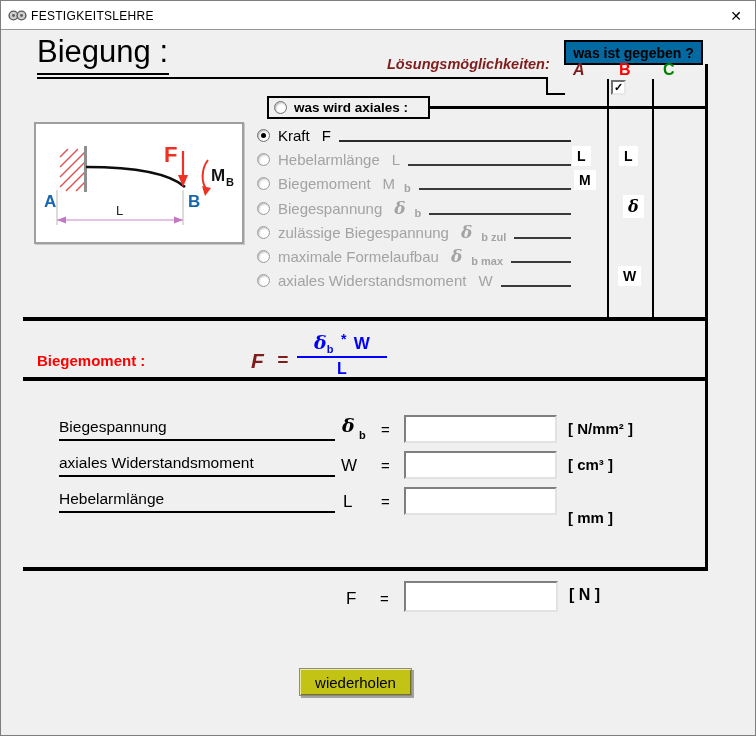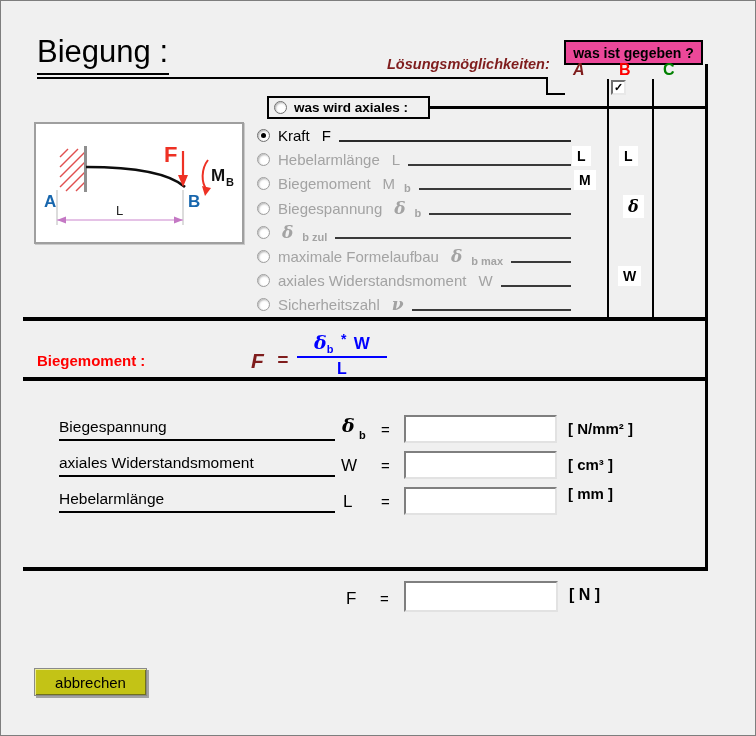--- a/index.html
+++ b/index.html
@@ -10,21 +10,21 @@
   .abs { position:absolute; }
   .titlebar { position:absolute; left:0; top:0; width:100%; height:29px;
               background:#ffffff; border-bottom:1px solid #989898; }
   .title-text { position:absolute; left:30px; top:8px; font-size:12px; color:#000; letter-spacing:.3px; }
   .close-btn { position:absolute; right:4px; top:2px; width:30px; height:25px;
                display:flex; align-items:center; justify-content:center;
                font-size:14px; color:#000; cursor:pointer; }
   .h1 { font-size:31px; color:#000; }
   .line { position:absolute; background:#000; }
   .dl { position:absolute; height:2px; border-top:2px solid #000; border-bottom:2px solid #000; }
-  .boxlabel { position:absolute; border:2px solid #000; background:#ec4899;
+  .boxlabel { position:absolute; border:2px solid #000; background:#0369a1;
               display:flex; align-items:center; justify-content:center;
               font-weight:bold; font-size:14px; color:#000; }
   .blue { color:#7f1d1d;font-style:italic; } .red { color:#ff0000; } .green { color:#008000; }
   .colhdr { position:absolute; font-weight:bold; font-size:16px; }
   .checkbox { position:absolute; width:15px; height:15px; background:#fff;
               border:2px solid; border-color:#6f6f6f #e8e8e8 #e8e8e8 #6f6f6f;
               font-size:11px; font-weight:bold; line-height:11px; text-align:center; color:#000; }
   .radio { width:13px; height:13px; border-radius:50%; background:#fff;
            border:1px solid #707070; box-shadow:inset 1px 1px 2px rgba(0,0,0,.3); flex:0 0 13px; }
   .radio.sel { display:flex; align-items:center; justify-content:center; }
@@ -60,20 +60,30 @@
                font-size:15px; color:#000; font-family:"Liberation Sans", sans-serif; cursor:pointer; }
   .formula-frac { position:absolute; left:296px; top:330px; width:90px; text-align:center;
                   color:#0000ff; font-weight:bold; }
   .vline { position:absolute; background:#000; }
 </style>
 </head>
 <body>
 
 <div class="win">
 
+  <div class="titlebar">
+    <svg class="abs" style="left:7px;top:7px" width="19" height="15" viewBox="0 0 19 15">
+      <circle cx="5.5" cy="7.5" r="4.4" fill="#cfcfcf" stroke="#5a5a5a" stroke-width="1.4"></circle>
+      <circle cx="13.5" cy="7.5" r="4.4" fill="#cfcfcf" stroke="#5a5a5a" stroke-width="1.4"></circle>
+      <circle cx="5.5" cy="7.5" r="1.4" fill="#5a5a5a"></circle>
+      <circle cx="13.5" cy="7.5" r="1.4" fill="#5a5a5a"></circle>
+    </svg>
+    <span class="title-text">FESTIGKEITSLEHRE</span>
+    <div class="close-btn">✕</div>
+  </div>
 
   <div class="abs h1" style="left:36px;top:33px">Biegung :</div>
   <div class="line" style="left:36px;top:72px;width:132px;height:2px"></div>
   <div class="line" style="left:36px;top:76px;width:511px;height:2px"></div>
   <div class="line" style="left:545px;top:76px;width:2px;height:18px"></div>
   <div class="line" style="left:545px;top:92px;width:19px;height:2px"></div>
 
   <div class="boxlabel" style="left:563px;top:39px;width:139px;height:25px">was ist gegeben ?</div>
   <div class="abs blue" style="left:386px;top:55px;font-weight:bold;font-size:14.5px">Lösungsmöglichkeiten:</div>
   <div class="colhdr blue" style="left:572px;top:60px">A</div>
@@ -112,41 +122,36 @@
   </div>
   <div class="srow dis" style="top:196px">
     <span class="radio dis"></span>
     <span>Biegespannung</span>
     <span class="sym gk" style="font-size:17px">δ</span>
       <span class="sb">b</span>
     <span class="fill"></span>
   </div>
   <div class="srow dis" style="top:220px">
     <span class="radio dis"></span>
+    <span>zulässige Biegespannung</span>
     <span class="sym gk" style="font-size:17px">δ</span>
       <span class="sb">b zul</span>
     <span class="fill"></span>
   </div>
   <div class="srow dis" style="top:244px">
     <span class="radio dis"></span>
     <span>maximale Formelaufbau</span>
     <span class="sym gk" style="font-size:17px">δ</span>
       <span class="sb">b max</span>
     <span class="fill"></span>
   </div>
   <div class="srow dis" style="top:268px">
     <span class="radio dis"></span>
     <span>axiales Widerstandsmoment</span>
     <span class="sym">W</span>
-    <span class="fill"></span>
-  </div>
-  <div class="srow dis" style="top:292px">
-    <span class="radio dis"></span>
-    <span>Sicherheitszahl</span>
-    <span class="sym gk" style="font-size:17px">ν</span>
     <span class="fill"></span>
   </div>
 
   <div class="cell" style="left:571px;top:145px">L</div>
   <div class="cell" style="left:573px;top:169px">M</div>
   <div class="cell" style="left:618px;top:145px">L</div>
   <div class="cell gk" style="left:622px;top:194px;font-size:16px">δ</div>
   <div class="cell" style="left:617px;top:265px">W</div>
 
   <div class="imgbox">
@@ -212,22 +217,22 @@
   <div class="glabel" style="top:453px">axiales Widerstandsmoment</div>
   <div class="gsym" style="left:340px;top:455px">W</div>
   <div class="geq" style="left:380px;top:456px">=</div>
   <input class="inp" style="left: 403px; top: 450px; width: 153px; height: 28px;" type="text" value="">
   <div class="gunit" style="left:567px;top:455px">[ cm³ ]</div>
 
   <div class="glabel" style="top:489px">Hebelarmlänge</div>
   <div class="gsym" style="left:342px;top:491px">L</div>
   <div class="geq" style="left:380px;top:492px">=</div>
   <input class="inp" style="left: 403px; top: 486px; width: 153px; height: 28px;" type="text" value="">
-  <div class="gunit" style="left:567px;top:484px">[ mm ]</div>
+  <div class="gunit" style="left:567px;top:508px">[ mm ]</div>
 
   <div class="abs" style="left:345px;top:588px;font-size:17px">F</div>
   <div class="abs" style="left:379px;top:589px;font-size:15px">=</div>
   <input class="inp" style="left: 403px; top: 580px; width: 154px; height: 31px;" type="text" value="">
   <div class="gunit" style="left:568px;top:585px;font-size:16px">[ N ]</div>
 
-  <button class="btn-olive" style="left:33px">abbrechen</button>
+  <button class="btn-olive" style="left:298px">wiederholen</button>
 
 </div>
 
 </body></html>

